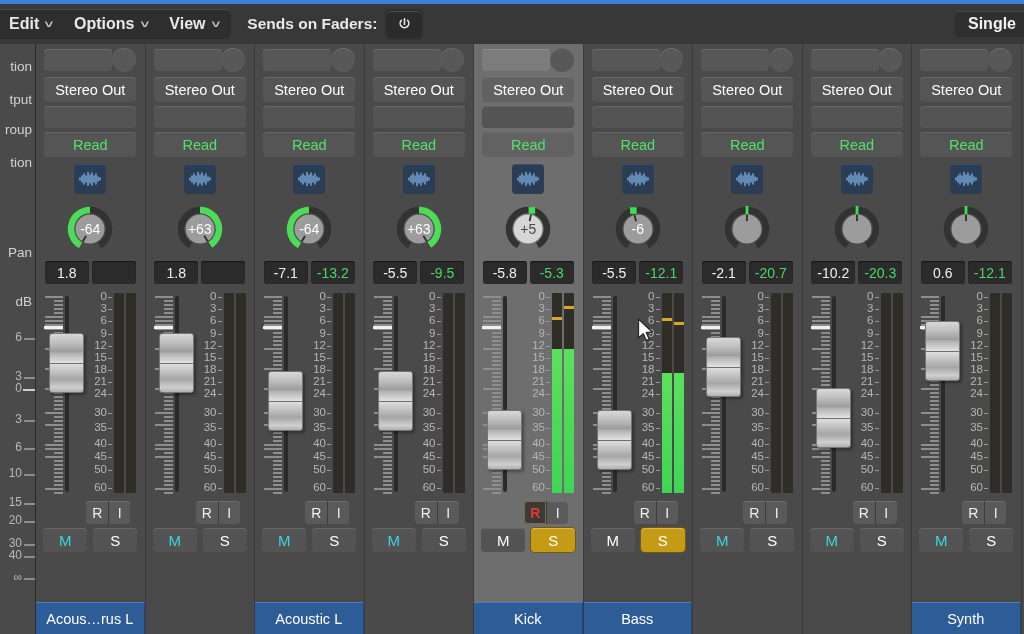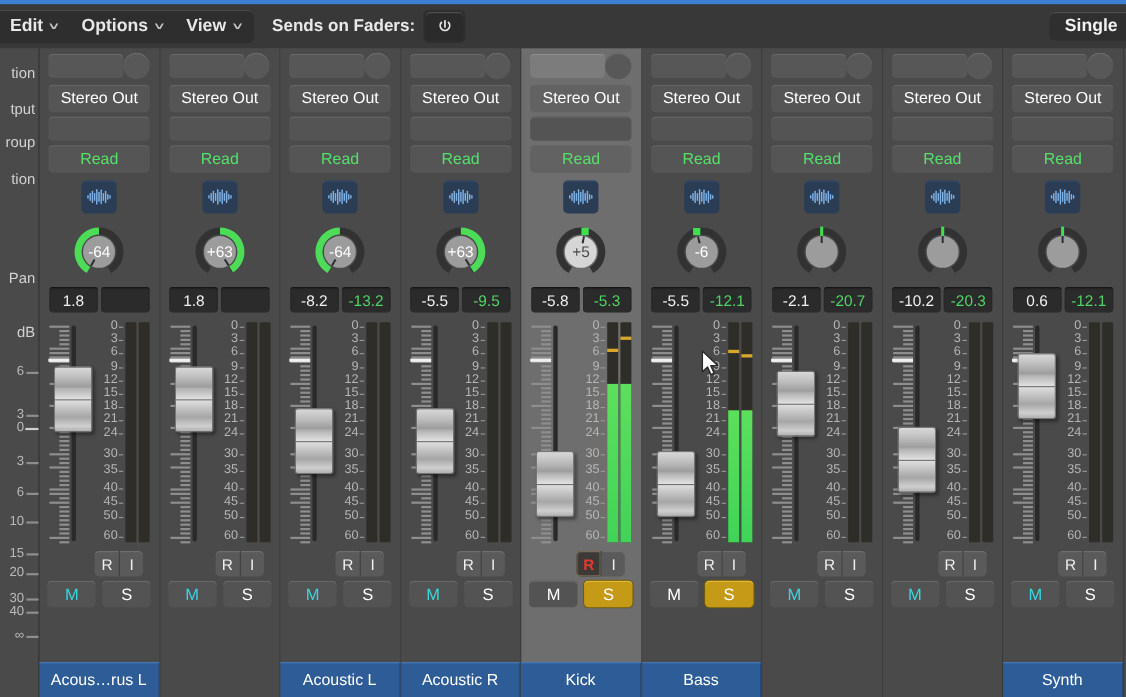--- a/index.html
+++ b/index.html
@@ -606,21 +606,21 @@
         <div class="panwrap">
           <svg width="56" height="56" viewBox="0 0 56 56">
             <path d="M 18.50 44.45 A 19 19 0 1 1 37.50 44.45" stroke="#323232" stroke-width="6.5" fill="none"></path>
             <path d="M 18.50 44.45 A 19 19 0 0 1 28.00 9.00" stroke="#4ddc58" stroke-width="6.5" fill="none"></path>
             <circle cx="28" cy="28" r="14.5" fill="#9c9c9c"></circle>
             <line x1="24.00" y1="34.93" x2="20.75" y2="40.56" stroke="#2d2d2d" stroke-width="1.8"></line>
           </svg>
           <div class="pan-num">-64</div>
         </div>
         <div class="dbrow">
-          <div class="dbfield">-8.2</div>
+          <div class="dbfield">-7.1</div>
           <div class="dbfield peak">-13.2</div>
         </div>
         <div class="fmzone">
           <div class="fader-ticks">
             <div class="ft lg" style="top:0px"></div>
             <div class="ft sm" style="top:4px"></div>
             <div class="ft sm" style="top:8px"></div>
             <div class="ft sm" style="top:12px"></div>
             <div class="ft sm" style="top:16px"></div>
             <div class="ft lg" style="top:20px"></div>
@@ -851,21 +851,20 @@
           <div class="meter" style="left:90px"></div>
         </div>
         <div class="riRow">
           <div class="ribtn r">R</div>
           <div class="ribtn i">I</div>
         </div>
         <div class="msRow">
           <div class="msbtn mute-on">M</div>
           <div class="msbtn">S</div>
         </div>
-        <div class="namebar">Acoustic R</div>
       </div>
       <div class="strip selected">
         <div class="sendrow">
           <div class="slot"></div>
           <div class="sendknob"></div>
         </div>
         <div class="btn-out">Stereo Out</div>
         <div class="slot-group"></div>
         <div class="btn-auto">Read</div>
         <div class="wavebtn">

